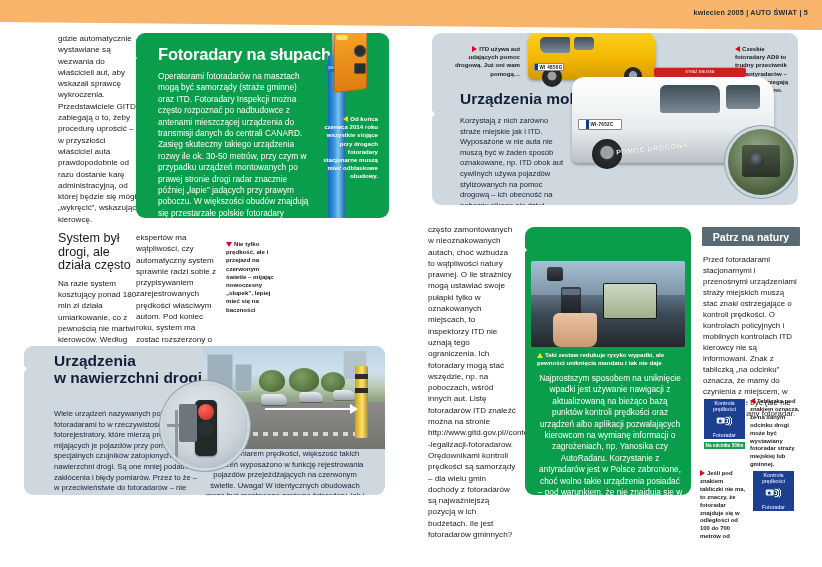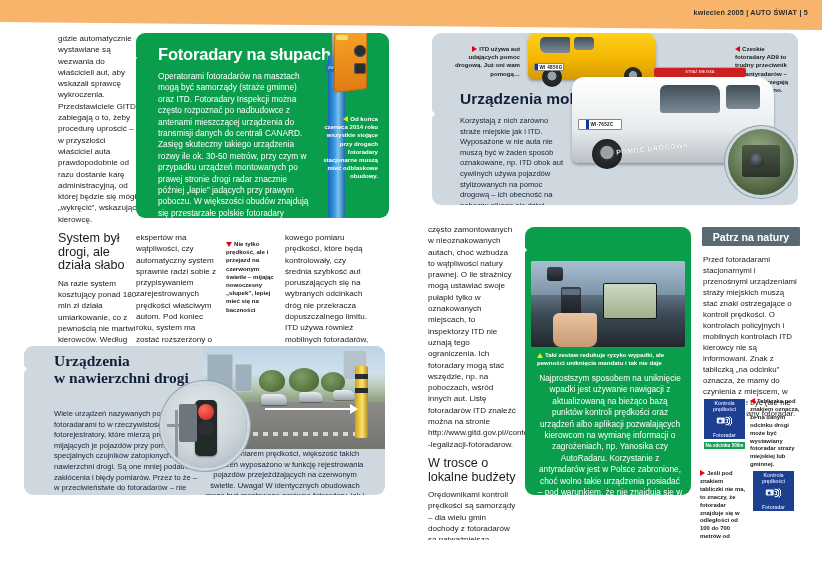--- a/index.html
+++ b/index.html
@@ -339,35 +339,32 @@
 </head>
 <body>
 
 <div id="page">
 
   <div class="orange-band"></div>
   <div class="folio">kwiecień 2005  |  AUTO ŚWIAT  |  5</div>
 
   <div class="body-col" style="left:58px; top:33px; width:80px;">
     <p>gdzie automatycznie wystawiane są wezwania do właścicieli aut, aby wskazali sprawcę wykroczenia. Przedstawiciele GITD zabiegają o to, żeby procedurę uprościć – w przyszłości właściciel auta prawdopodobnie od razu dostanie karę administracyjną, od której będzie się mógł „wykręcić”, wskazując kierowcę.</p>
-    <div class="subhead">System był drogi, ale działa słabo</div>
+    <div class="subhead">System był drogi, ale działa często</div>
     <p>Na razie system kosztujący ponad 180 mln zł działa umiarkowanie, co z pewnością nie martwi kierowców. Według różnych szacunków karanych jest od 30 do 60 proc. sprawców rejestrowanych wykroczeń. Właściciele aut nie dostają w wezwaniach zdjęć dokumentujących wykroczenia, a wielu</p>
   </div>
 
   <div class="body-col" style="left:136px; top:232px; width:83px;">
     <p>ekspertów ma wątpliwości, czy automatyczny system sprawnie radzi sobie z przypisywaniem zarejestrowanych prędkości właściwym autom. Pod koniec roku, system ma zostać rozszerzony o urządzenia do odcin-</p>
   </div>
 
   <div class="caption-dark" style="position:absolute; left:226px; top:240px; width:52px;">
     <span class="tri tri-down-r"></span><span>Nie tylko prędkość, ale i przejazd na czerwonym świetle – mijając nowoczesny „słupek”, lepiej mieć się na baczności</span>
   </div>
 
-  <div class="body-col" style="left:285px; top:232px; width:88px;">
-    <p>kowego pomiaru prędkości, które będą kontrolowały, czy średnia szybkość aut poruszających się na wybranych odcinkach dróg nie przekracza dopuszczalnego limitu. ITD używa również mobilnych fotoradarów,</p>
-  </div>
 
   <div class="green-box" style="left:136px; top:33px; width:253px; height:185px;">
 
     <div class="arrow-tab"></div>
 
     <div class="box-title" style="position:absolute; left:22px; top:12px; width:210px;">Fotoradary na słupach</div>
 
     <div class="box-text" style="position:absolute; left:22px; top:38px; width:152px;">Operatorami fotoradarów na masztach mogą być samorządy (straże gminne) oraz ITD. Fotoradary Inspekcji można często rozpoznać po nadbudowce z antenami mieszczącej urządzenia do transmisji danych do centrali CANARD. Zasięg skuteczny takiego urządzenia rozwy ile ok. 30-50 metrów, przy czym w przypadku urządzeń montowanych po prawej stronie drogi radar znacznie później „łapie” jadących przy prawym poboczu. W większości obudów znajdują się przestarzałe polskie fotoradary Fotorapid wykrywane nawet przez najtańsze antyradary.</div>
 
     <div class="photo" style="left:168px; top:-28px; width:96px; height:213px;">
@@ -383,21 +380,21 @@
 
     <div class="caption-green" style="position:absolute; left:186px; top:82px; width:56px;">
       <span class="tri tri-left-y"></span><span>Od końca czerwca 2014 roku wszystkie stojące przy drogach fotoradary stacjonarne muszą mieć odblaskowe obudowy.</span>
     </div>
   </div>
 
   <div class="grey-box" style="left:24px; top:346px; width:361px; height:149px;">
 
     <div class="arrow-tab-grey" style="left:-8px; top:10px;"></div>
 
-    <div class="grey-title" style="position:absolute; left:30px; top:7px; width:200px;font-family:Liberation Serif, serif;">
+    <div class="grey-title" style="position:absolute; left:30px; top:7px; width:200px;">
       <div>Urządzenia</div>
       <div>w nawierzchni drogi</div>
     </div>
 
     <div class="grey-text" style="position:absolute; left:30px; top:63px; width:150px;">Wiele urządzeń nazywanych potocznie fotoradarami to w rzeczywistości fotorejestratory, które mierzą prędkość mijających je pojazdów przy pomocy specjalnych czujników zatopionych w nawierzchni drogi. Są one mniej podatne na zakłócenia i błędy pomiarów. Przez to że – w przeciwieństwie do fotoradarów – nie emitują w kierunku aut promieniowania mikrofalowego i są całkowide niewykrywalne przez klasyczne antyradary. Ostrzegają o nich tylko systemy antyradarowe z lokalizacją GPS i odpowiednią mapą punktów kontroli.</div>
 
     <div class="grey-text" style="position:absolute; left:176px; top:103px; width:170px; text-align:center;">Poza pomiarem prędkości, większość takich urządzeń wyposażono w funkcję rejestrowania pojazdów przejeżdżających na czerwonym świetle. Uwaga! W identycznych obudowach mogą być montowane zarówno fotoradary, jak i rejestratory z czujnikami w asfalcie.</div>
 
     <div class="photo sky-street" style="left:179px; top:0; width:182px; height:103px;">
       <div class="bldg" style="left:4px; top:8px; width:26px; height:38px;"></div>
@@ -480,21 +477,20 @@
                 background:radial-gradient(circle at 45% 35%,#9bb08b,#4d6340 70%,#2d3f26 100%);">
       <div style="position:absolute; left:14px; top:16px; width:38px; height:32px; border-radius:3px;
                   background:linear-gradient(180deg,#4d5a46,#2b3328);"></div>
       <div style="position:absolute; left:22px; top:24px; width:14px; height:14px; border-radius:50%;
                   background:radial-gradient(circle at 40% 35%,#6d7a84,#14181b);"></div>
     </div>
   </div>
 
   <div class="body-col" style="left:428px; top:224px; width:88px;">
     <p>często zamontowanych w nieoznakowanych autach, choć wzbudza to wątpliwości natury prawnej. O ile strażnicy mogą ustawiać swoje pułapki tylko w oznakowanych miejscach, to inspektorzy ITD nie uznają tego ograniczenia. Ich fotoradary mogą stać wszędzie, np. na poboczach, wśród innych aut. Listę fotoradarów ITD znaleźć można na stronie http://www.gitd.gov.pl//content/swiadectwa--legalizacji-fotoradarow.</p>
-    <div class="subhead">W trosce o lokalne budżety</div>
     <p>Orędownikami kontroli prędkości są samorządy – dla wielu gmin dochody z fotoradarów są najważniejszą pozycją w ich budżetach. Ile jest fotoradarów gminnych? Trudno to określić, bo nie ma centralnego rejestru takich urządzeń.</p>
   </div>
 
   <div class="green-box" style="left:525px; top:227px; width:166px; height:268px;">
 
     <div class="arrow-tab" style="left:-9px; top:10px;"></div>
 
 
     <div class="dash-photo" style="left:6px; top:34px; width:154px; height:86px;">
       <div style="position:absolute; left:0; top:0; width:154px; height:34px;

